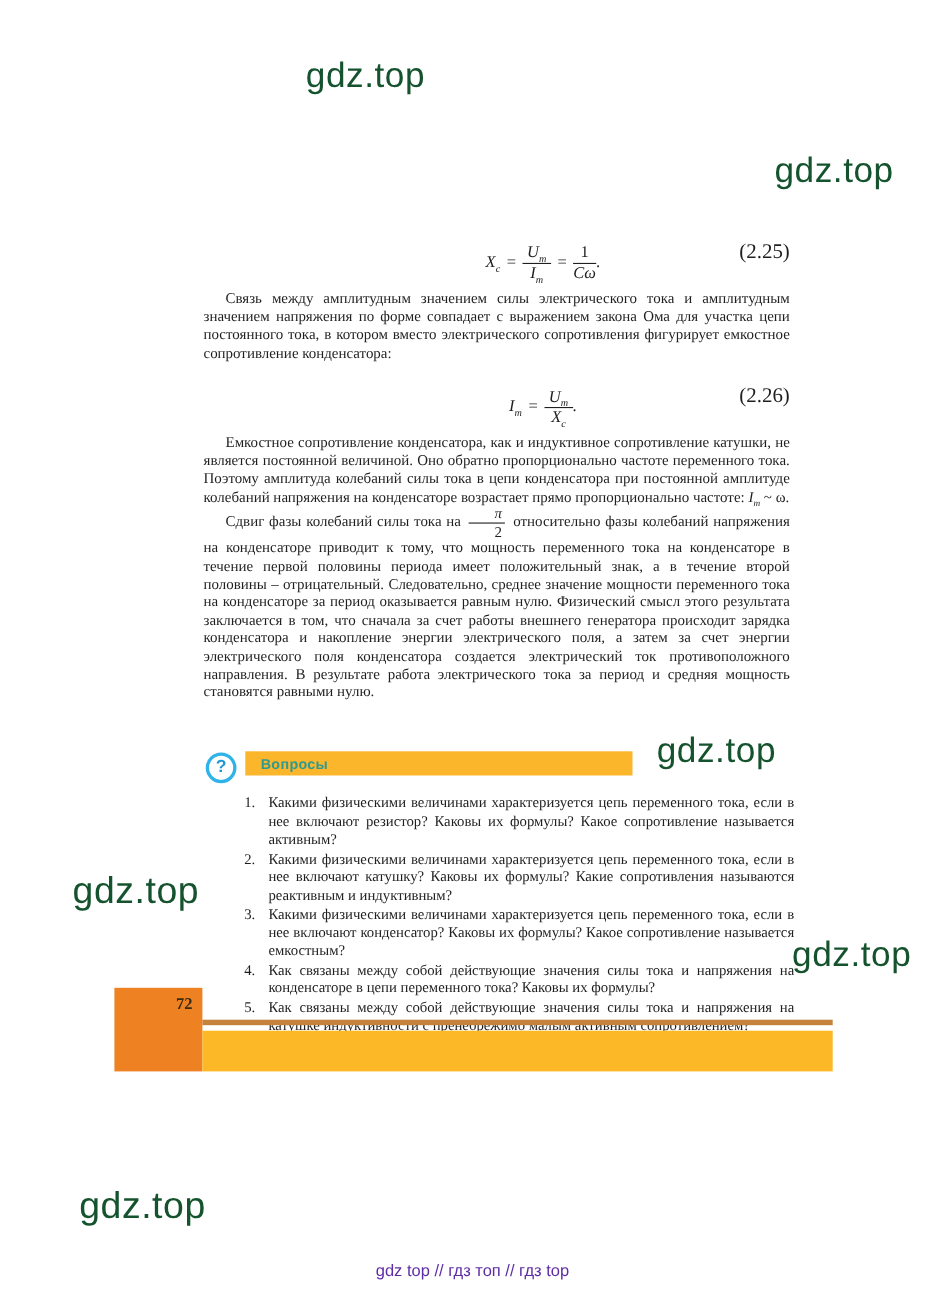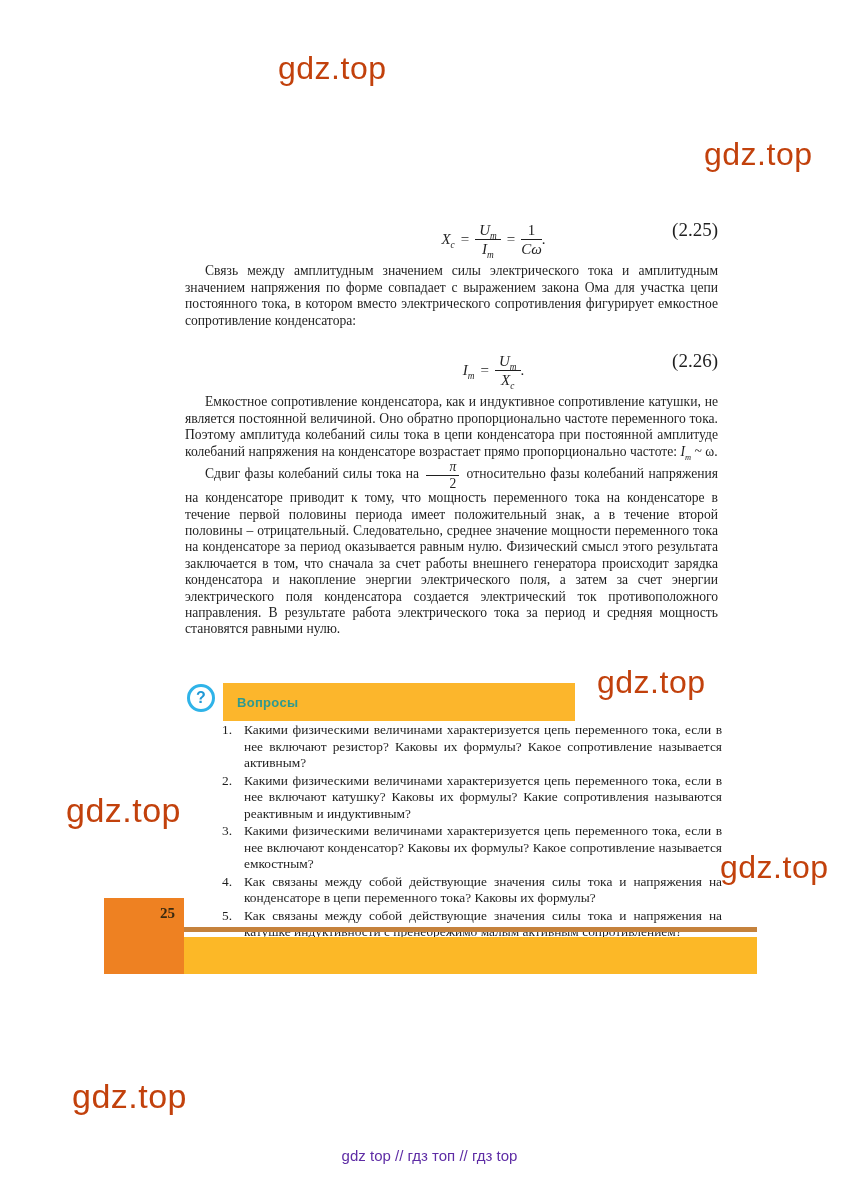--- a/index.html
+++ b/index.html
@@ -21,21 +21,21 @@
   }
   
   .top-banner{
     position:absolute;top:6px;left:0;width:100%;text-align:center;
     font-family:"Liberation Sans",sans-serif;font-size:15px;font-weight:500;
     color:var(--banner-green);
   }
   
   .wm{
     position:absolute;font-family:"Liberation Sans",sans-serif;font-size:32px;
-    color:#c2410c;white-space:nowrap;letter-spacing:0.5px;
+    color:#14532d;white-space:nowrap;letter-spacing:0.5px;
   }
   .wm1{left:278px;top:50px;}
   .wm2{left:704px;top:136px;}
   .wm3{left:597px;top:664px;}
   .wm4{left:66px;top:791px;font-size:34px;}
   .wm5{left:720px;top:849px;}
   .wm6{left:72px;top:1077px;font-size:34px;}
   
   .main-text{
     position:absolute;left:185px;top:198px;width:533px;
@@ -63,21 +63,21 @@
   .questions{position:absolute;left:185px;top:678px;width:537px;}
   .q-header{position:relative;height:30px;}
   .q-icon{
     position:absolute;left:2px;top:1px;width:22px;height:22px;border-radius:50%;
     border:3px solid var(--icon-blue);background:#fff;
     display:flex;align-items:center;justify-content:center;
     font-family:"Liberation Sans",sans-serif;font-weight:bold;font-size:16px;
     color:var(--icon-qmark);
   }
   .q-bar{
-    margin-left:38px;width:338px;height:38px;margin-top:5px;background:var(--bar-orange);
+    margin-left:38px;width:338px;height:22px;margin-top:5px;background:var(--bar-orange);
     display:flex;align-items:center;padding-left:14px;
     font-family:"Liberation Sans",sans-serif;font-weight:bold;font-size:13px;
     color:var(--bar-text);letter-spacing:0.3px;
   }
   .q-list{margin-top:9px;padding-left:37px;font-size:13.4px;line-height:16.5px;}
   .q-item{display:flex;margin-bottom:1px;}
   .q-num{flex:none;width:22px;font-weight:normal;}
   .q-text{flex:1;text-align:justify;}
   
   .footer-block{position:absolute;left:104px;top:898px;width:80px;height:76px;background:var(--footer-orange);}
@@ -172,21 +172,21 @@
           <span class="q-num">5.</span>
           <span class="q-text">Как связаны между собой действующие значения силы тока и напряжения на катушке индуктивности с пренебрежимо малым активным сопротивлением?</span>
         </div>
     </div>
   </div>
 
   <div class="wm wm4">gdz.top</div>
   <div class="wm wm5">gdz.top</div>
 
   <div class="footer-block">
-    <span class="page-num">25</span>
+    <span class="page-num">72</span>
   </div>
   <div class="footer-stripe"></div>
   <div class="footer-yellow"></div>
 
   <div class="wm wm6">gdz.top</div>
 
   <div class="bottom-line">gdz top  //  гдз топ  //  гдз top</div>
 
 </div>
 

